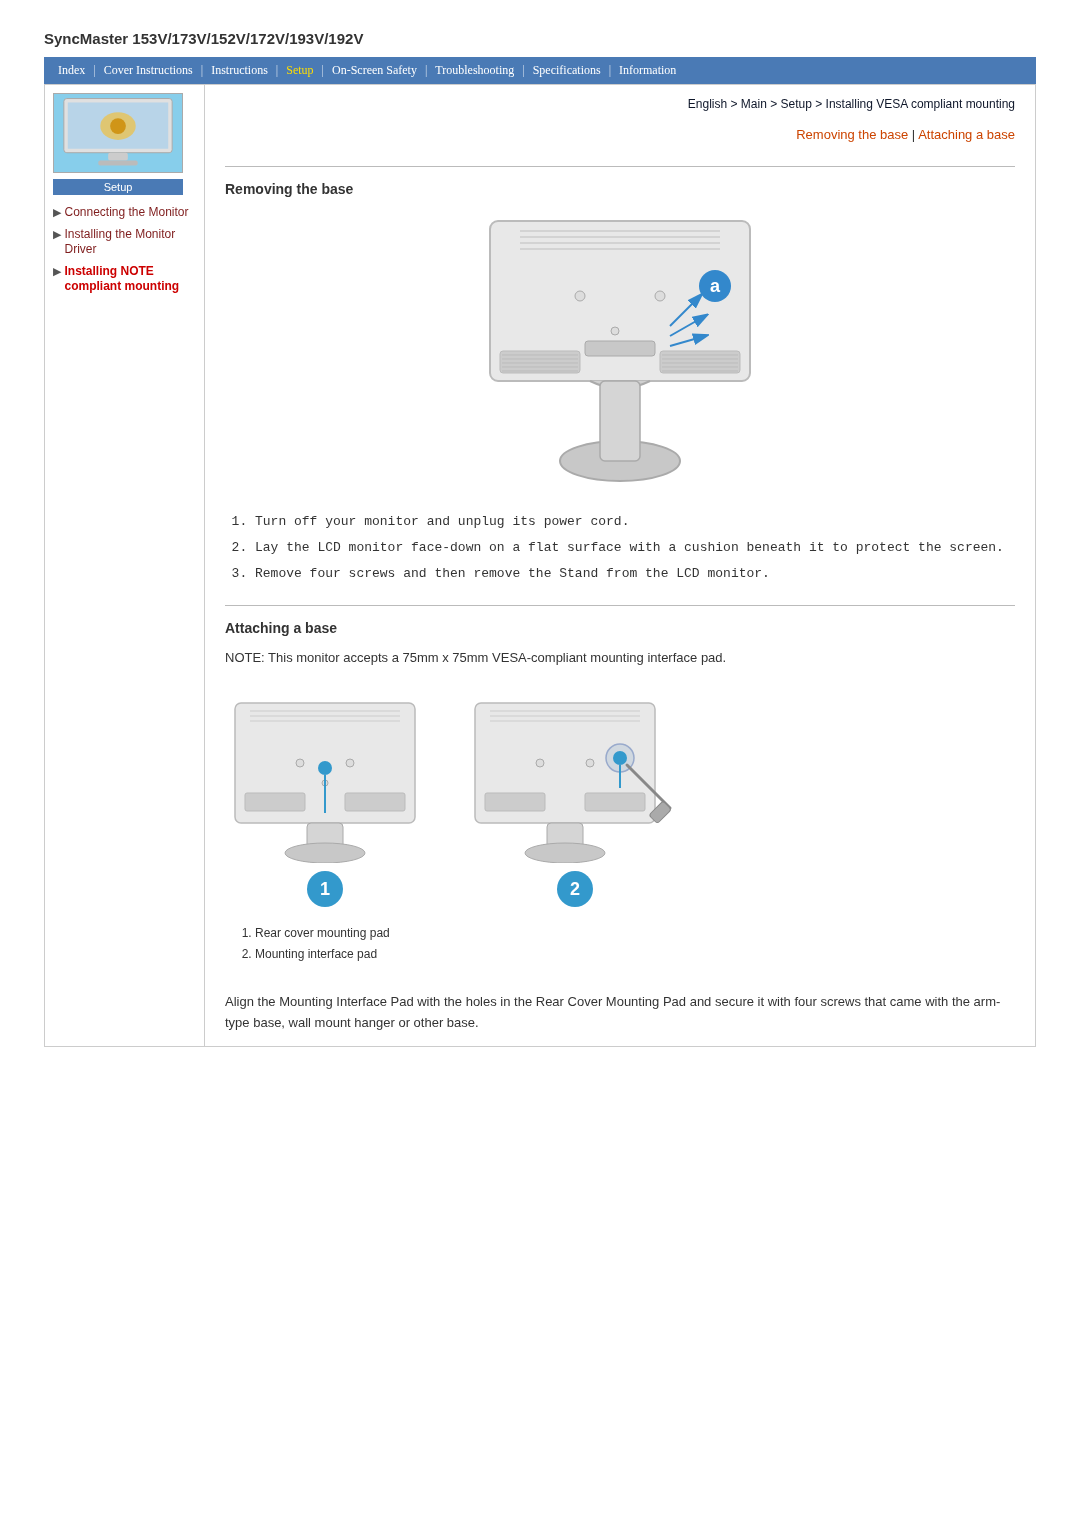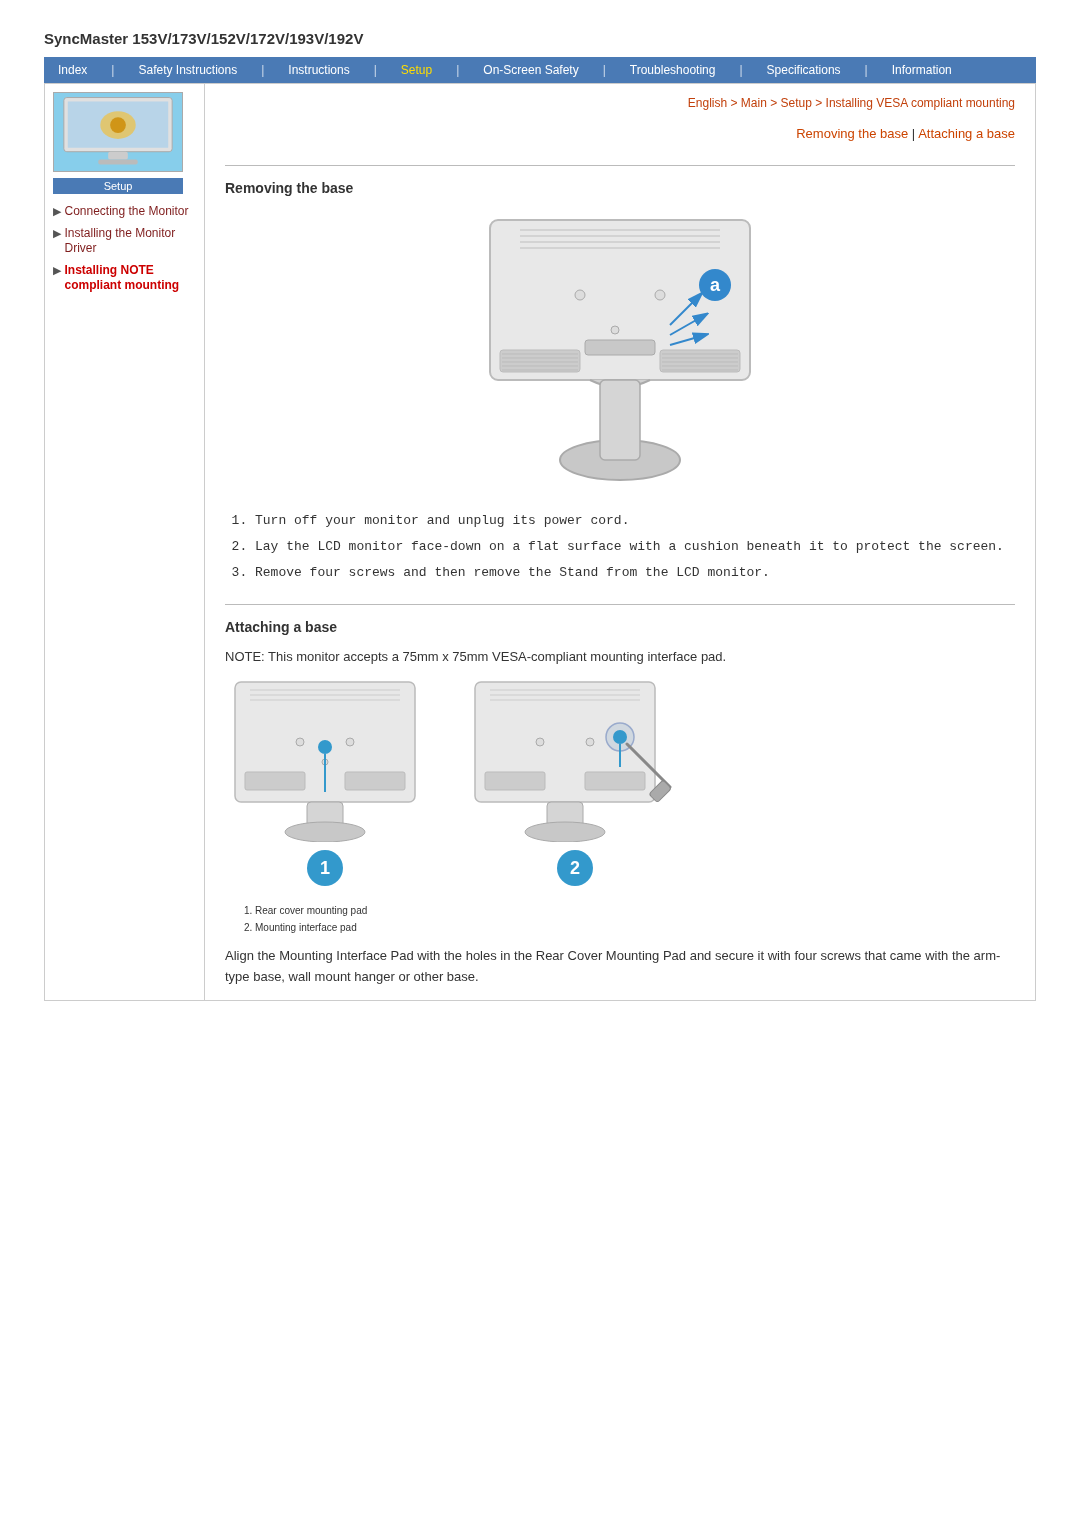--- a/index.html
+++ b/index.html
@@ -19,21 +19,22 @@
       margin-bottom: 10px;
     }
     
     .nav-bar {
       background: #4a7ab5;
       display: flex;
       align-items: center;
       padding: 4px 6px;
       font-size: 12px;
       color: #fff;
-      gap: 16px;
+      gap: 0;
+      font-family: Liberation Serif, serif;
     }
     .nav-item {
       color: #fff;
       padding: 2px 8px;
       cursor: pointer;
       white-space: nowrap;
       font-size: 12px;
     }
     .nav-item.active {
       color: #ffdd00;
@@ -100,21 +101,21 @@
       font-weight: bold;
     }
     
     .main-content {
       flex: 1;
       padding: 12px 20px;
     }
     .breadcrumb {
       text-align: right;
       font-size: 12px;
-      color: #c2410c;
+      color: #0f172a;
       margin-bottom: 16px;
     }
     .section-links {
       text-align: right;
       margin-bottom: 24px;
     }
     .section-links a {
       color: #cc4400;
       font-size: 13px;
       text-decoration: none;
@@ -149,21 +150,21 @@
     .section-divider2 {
       border: none;
       border-top: 1px solid #bbb;
       margin: 20px 0 14px 0;
     }
     .attaching-section {
       margin-top: 10px;
     }
     .note-text {
       font-size: 13px;
-      margin-bottom: 8px;
+      margin-bottom: 28px;
       color: #333;
     }
     
     .images-row {
       display: flex;
       gap: 40px;
       margin-bottom: 16px;
       justify-content: flex-start;
       align-items: flex-end;
     }
@@ -182,40 +183,40 @@
       justify-content: center;
       font-size: 18px;
       font-weight: bold;
       color: #fff;
       margin-top: 8px;
     }
     .badge-blue { background: #3399cc; }
     .badge-blue2 { background: #3399cc; }
     .attaching-list {
       margin-left: 30px;
-      margin-bottom: 10px;
+      margin-bottom: 28px;
       line-height: 1.7;
-      font-size: 10px;
+      font-size: 12px;
     }
     .align-text {
       font-size: 13px;
       line-height: 1.6;
     }
   </style>
 </head>
 <body>
 
 <div class="page-wrapper">
 
   <div class="page-title">SyncMaster 153V/173V/152V/172V/193V/192V</div>
 
   <div class="nav-bar">
     <span class="nav-item">Index</span>
     <span class="nav-separator">|</span>
-    <span class="nav-item">Safety Instructions</span>
+    <span class="nav-item">Cover Instructions</span>
     <span class="nav-separator">|</span>
     <span class="nav-item">Instructions</span>
     <span class="nav-separator">|</span>
     <span class="nav-item active">Setup</span>
     <span class="nav-separator">|</span>
     <span class="nav-item">On-Screen Safety</span>
     <span class="nav-separator">|</span>
     <span class="nav-item">Troubleshooting</span>
     <span class="nav-separator">|</span>
     <span class="nav-item">Specifications</span>

